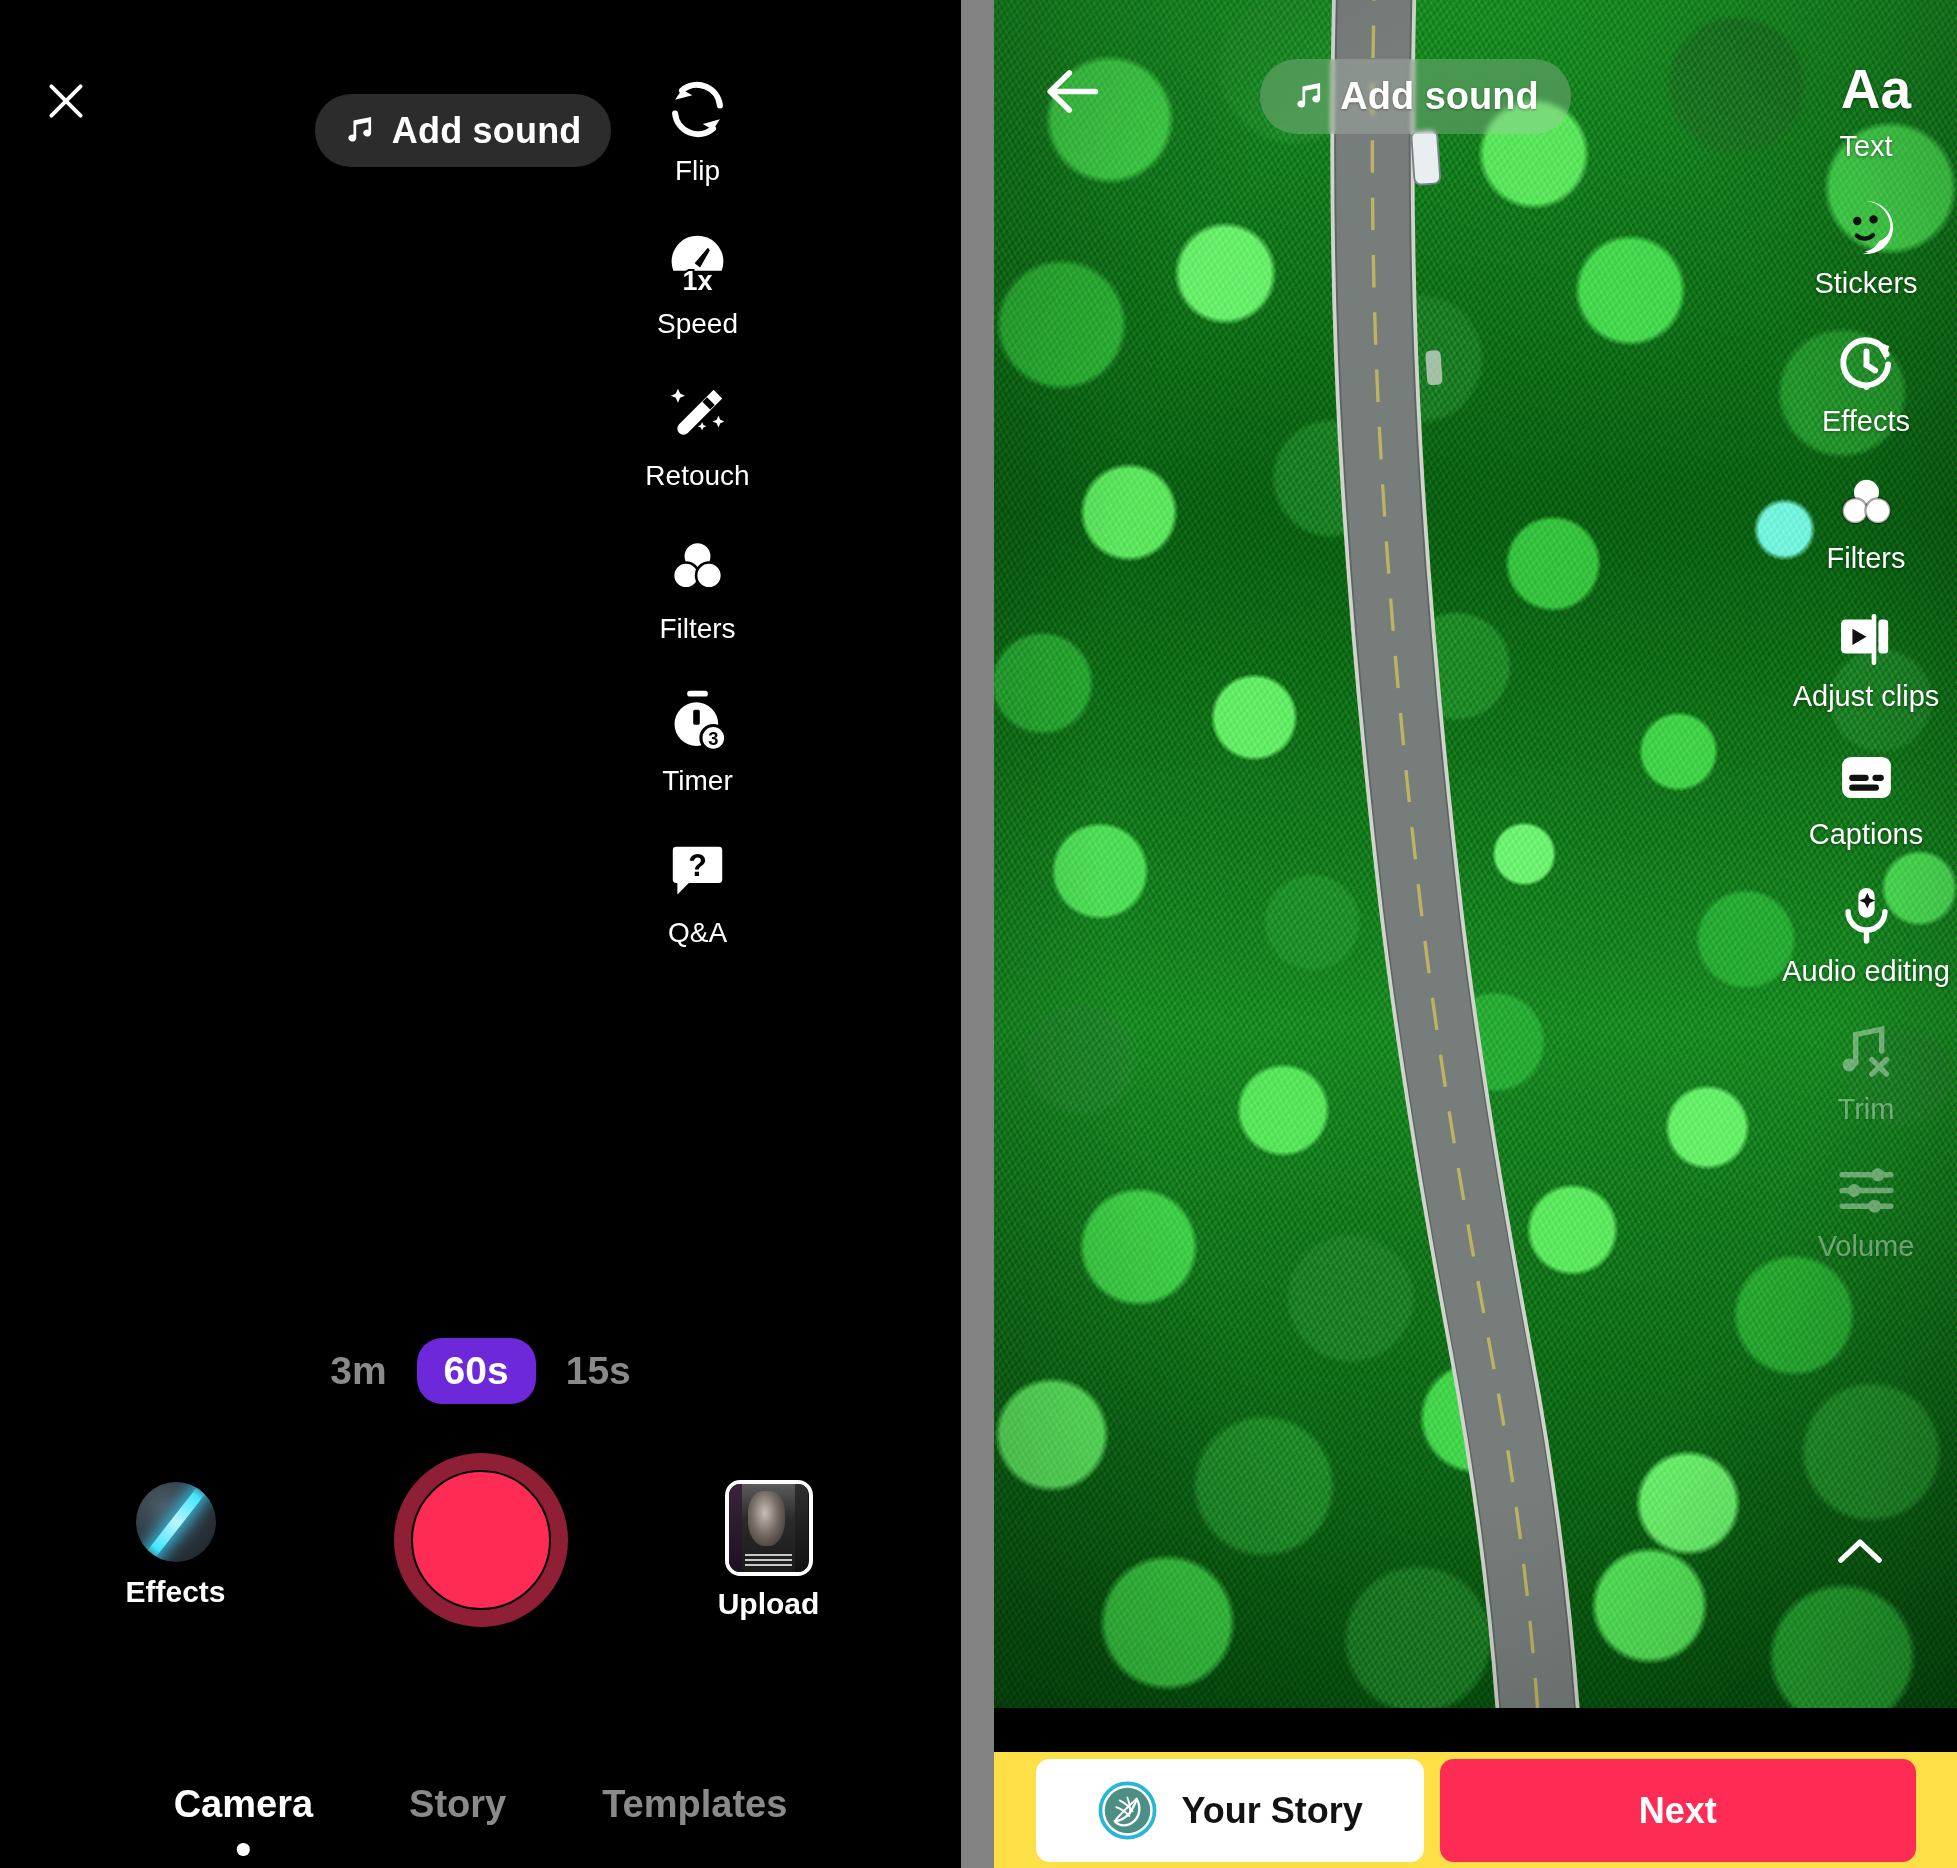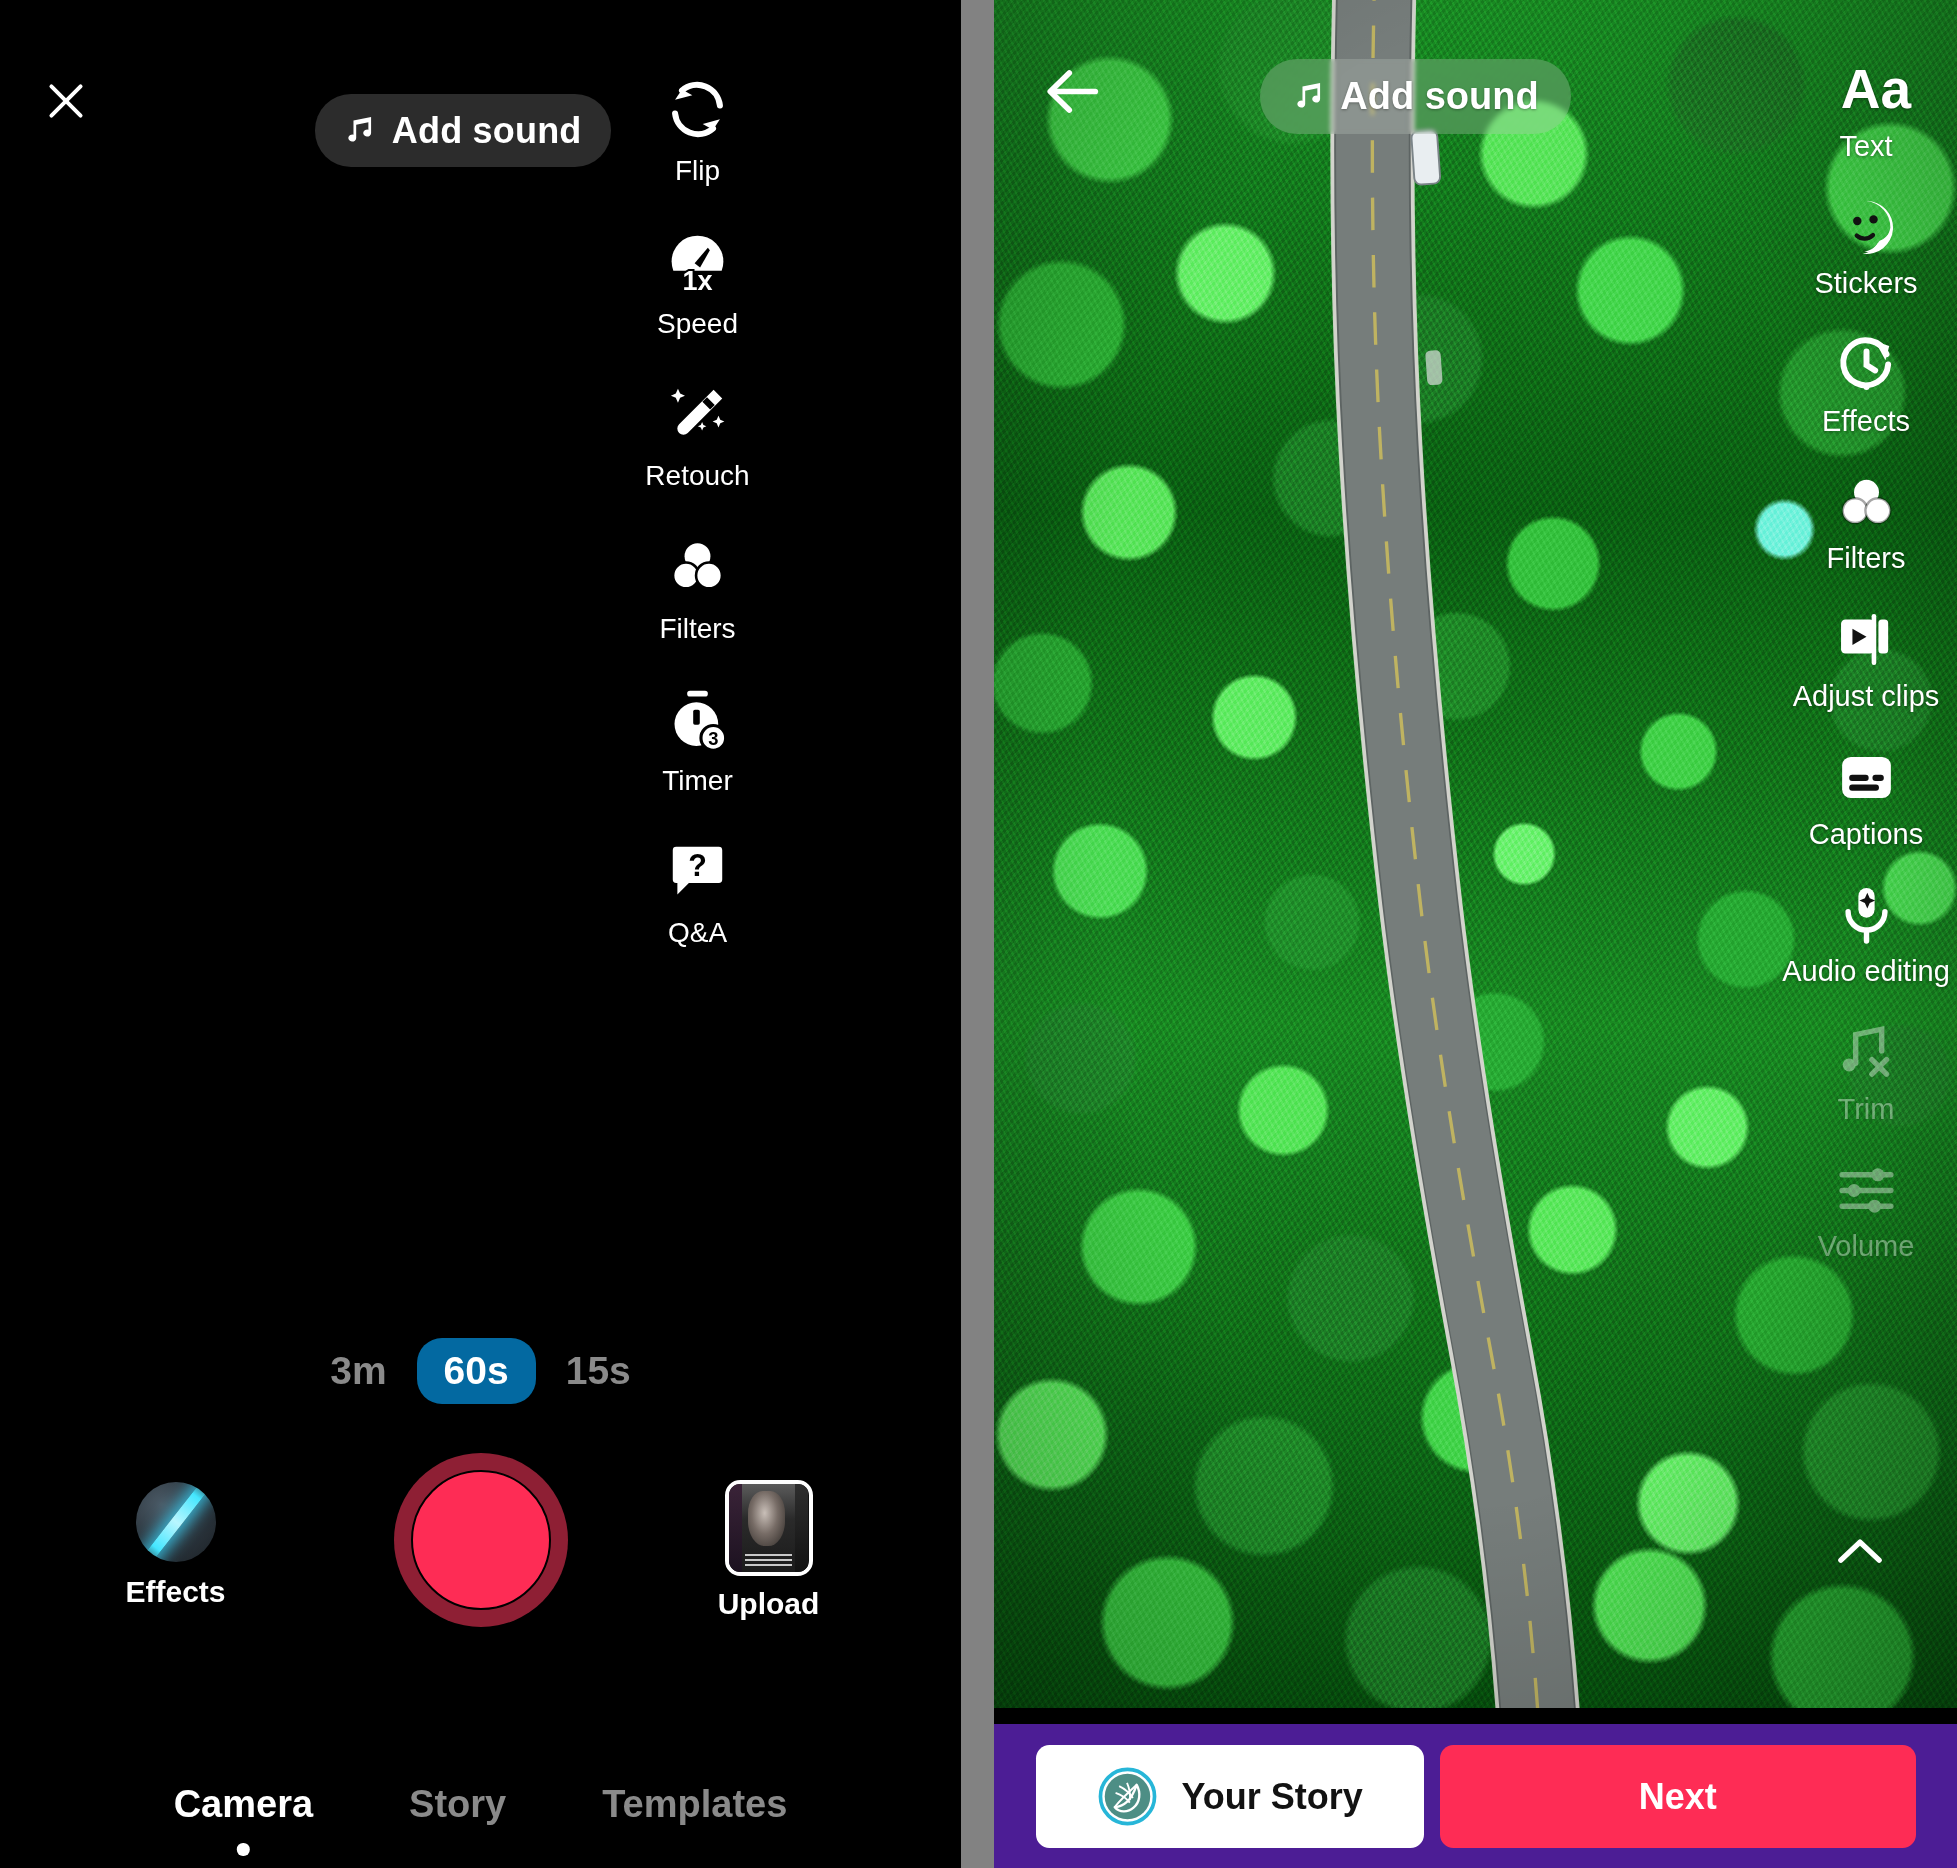--- a/index.html
+++ b/index.html
@@ -65,21 +65,21 @@
   .duration-row {
     position: absolute; left: 0; right: 0; top: 1338px;
     display: flex; align-items: center; justify-content: center; gap: 3px;
   }
   .dur {
     font-size: 39px; font-weight: 700;
     color: #8a8a8a;
     padding: 13.4px 27px; border-radius: 25px;
     line-height: 1;
   }
-  .dur.active { color:#fff; background:#0369a1; }
+  .dur.active { color:#fff; background:#6d28d9; }
 
   
   .shutter-row {
     position: absolute; left: 0; right: 0; top: 1453px; height: 201px;
   }
   .fx-btn {
     position: absolute; left: 99px; top: 29px;
     width: 153px;
     display:flex; flex-direction:column; align-items:center;
   }
@@ -265,22 +265,22 @@
     text-shadow: 0 1px 3.8px rgba(0,0,0,.45);
     margin-left: 20px;
   }
   .rail-collapse {
     position:absolute; right: 71px; top: 1528px;
     width: 54px; height: 44px; display:flex; align-items:center; justify-content:center;
   }
 
   
   .action-bar {
-    position: absolute; left:0; right:0; bottom: 0; height: 145px;
-    background:#4c1d95;
+    position: absolute; left:0; right:0; bottom: 0; height: 117px;
+    background:#fde047;
     display:flex; align-items:center; gap: 15.3px;
     padding: 0 42px;
   }
   .btn-story {
     flex: 0 0 calc(45% - 7.6px); height: 103px;
     background:#fff; border-radius: 13.4px;
     display:flex; align-items:center; justify-content:center; gap: 25px;
   }
   .story-ico { width: 59px; height: 59px; display:block; }
   .btn-story .lbl { color:#121212; font-size: 36px; font-weight: 700; }

